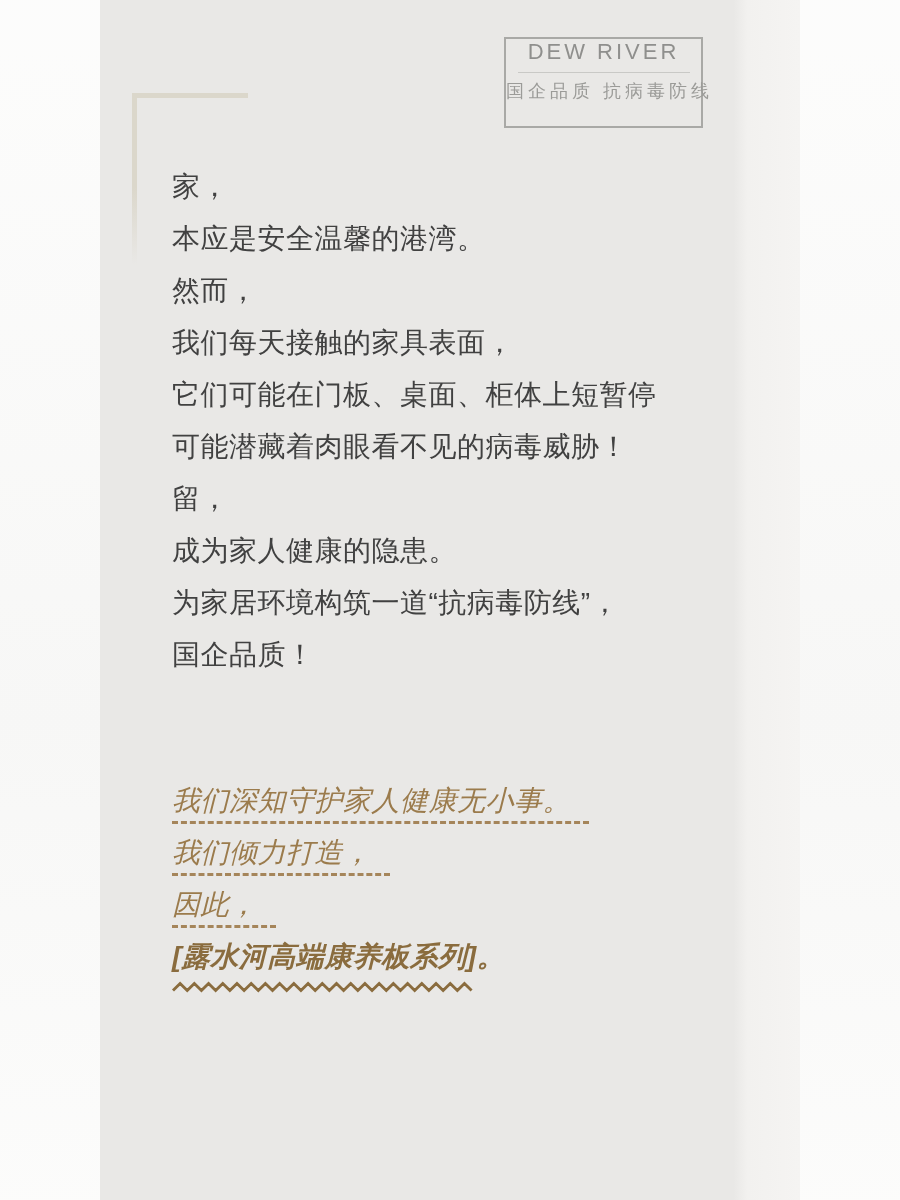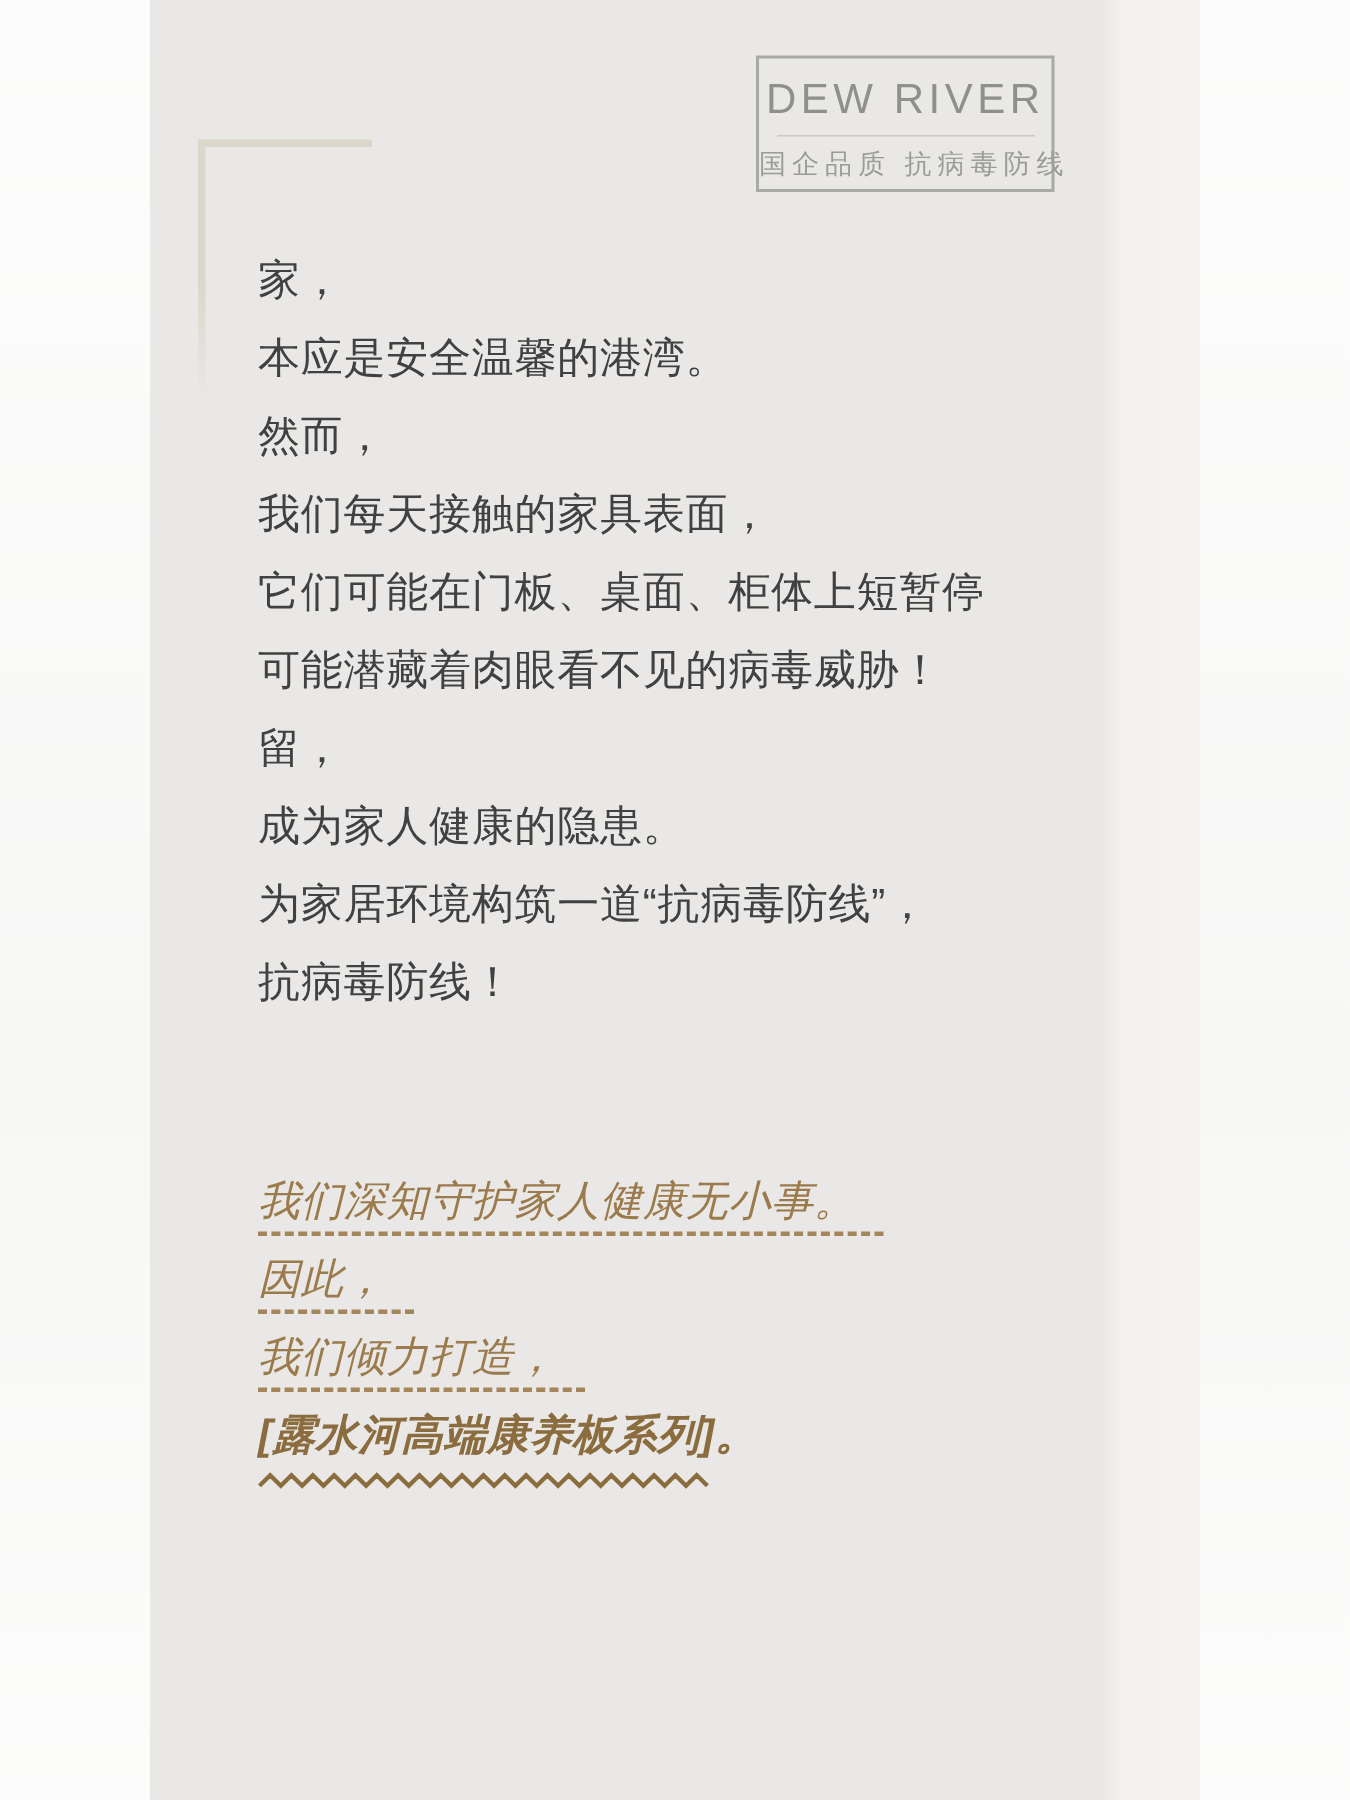--- a/index.html
+++ b/index.html
@@ -58,22 +58,21 @@
   }
   
   .logo-box {
     position: absolute;
     left: 504px; top: 37px;
     width: 199px; height: 91px;
     border: 2px solid var(--logo-border);
     text-align: center;
   }
   .logo-title {
-    margin-top: 10px;
-    font-size: 28px;
+    font-size: 22px;
     line-height: 1.2;
     letter-spacing: 3px;
     color: var(--logo-gray);
     font-weight: 400;
     white-space: nowrap;
   }
   .logo-divider {
     width: 172px; height: 1px;
     background: #c9c9c6;
     margin: 7px auto 6px;
@@ -146,32 +145,32 @@
   <div class="text-block">
     <div class="line">家，</div>
     <div class="line">本应是安全温馨的港湾。</div>
     <div class="line">然而，</div>
     <div class="line">我们每天接触的家具表面，</div>
     <div class="line">它们可能在门板、桌面、柜体上短暂停</div>
     <div class="line">可能潜藏着肉眼看不见的病毒威胁！</div>
     <div class="line">留，</div>
     <div class="line">成为家人健康的隐患。</div>
     <div class="line">为家居环境构筑一道“抗病毒防线”，</div>
-    <div class="line">抗病毒防线！</div>
+    <div class="line">国企品质！</div>
   </div>
 
   <div class="gold-block">
     <div class="gline">
       <span class="dashed-underline">我们深知守护家人健康无小事。</span>
     </div>
     <div class="gline">
-      <span class="dashed-underline">因此，</span>
+      <span class="dashed-underline">我们倾力打造，</span>
     </div>
     <div class="gline">
-      <span class="dashed-underline">我们倾力打造，</span>
+      <span class="dashed-underline">因此，</span>
     </div>
     <div class="gline product-line">
       <span class="wavy-wrap">
         <span>[露水河高端康养板系列]</span>
         <svg viewBox="0 0 300 10" preserveAspectRatio="none" aria-hidden="true">
           <path d="M0,8.5 L7,1.5 L14,8.5 L21,1.5 L28,8.5 L35,1.5 L42,8.5 L49,1.5 L56,8.5 L63,1.5 L70,8.5 L77,1.5 L84,8.5 L91,1.5 L98,8.5 L105,1.5 L112,8.5 L119,1.5 L126,8.5 L133,1.5 L140,8.5 L147,1.5 L154,8.5 L161,1.5 L168,8.5 L175,1.5 L182,8.5 L189,1.5 L196,8.5 L203,1.5 L210,8.5 L217,1.5 L224,8.5 L231,1.5 L238,8.5 L245,1.5 L252,8.5 L259,1.5 L266,8.5 L273,1.5 L280,8.5 L287,1.5 L294,8.5" fill="none" stroke="currentColor" stroke-width="2.8" stroke-linejoin="miter"></path>
         </svg>
       </span><span>。</span>
     </div>
   </div>

